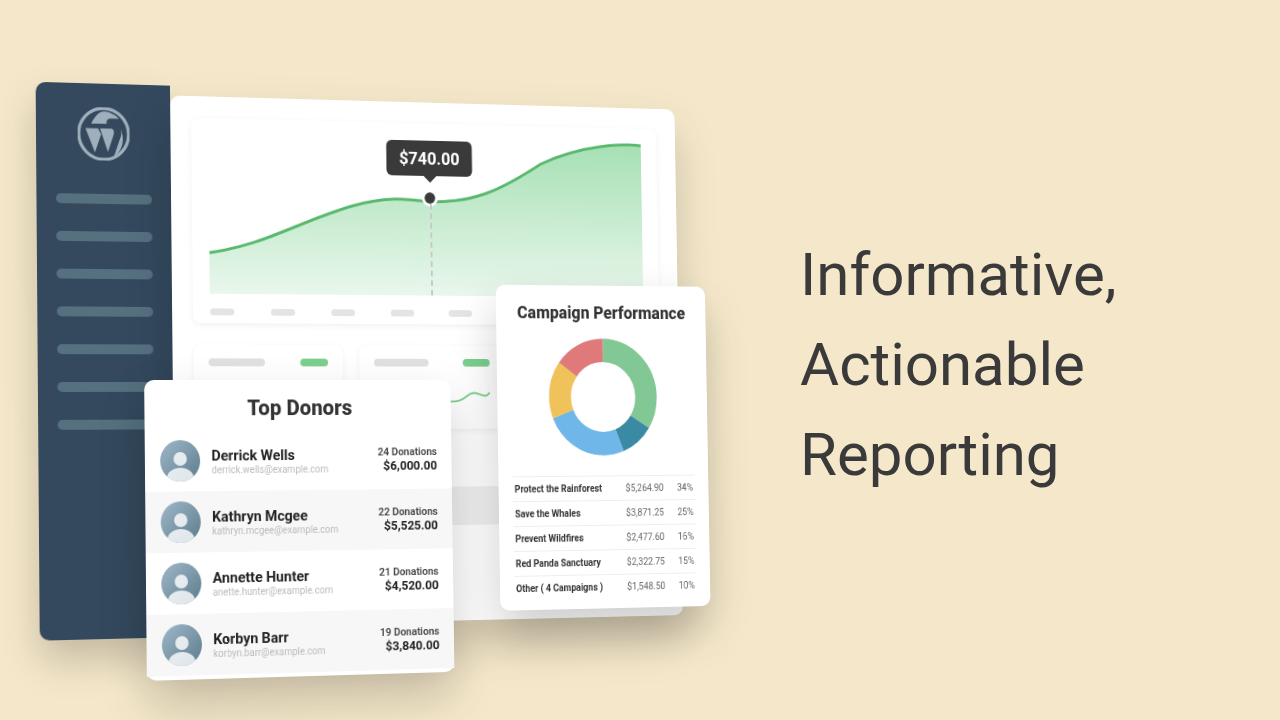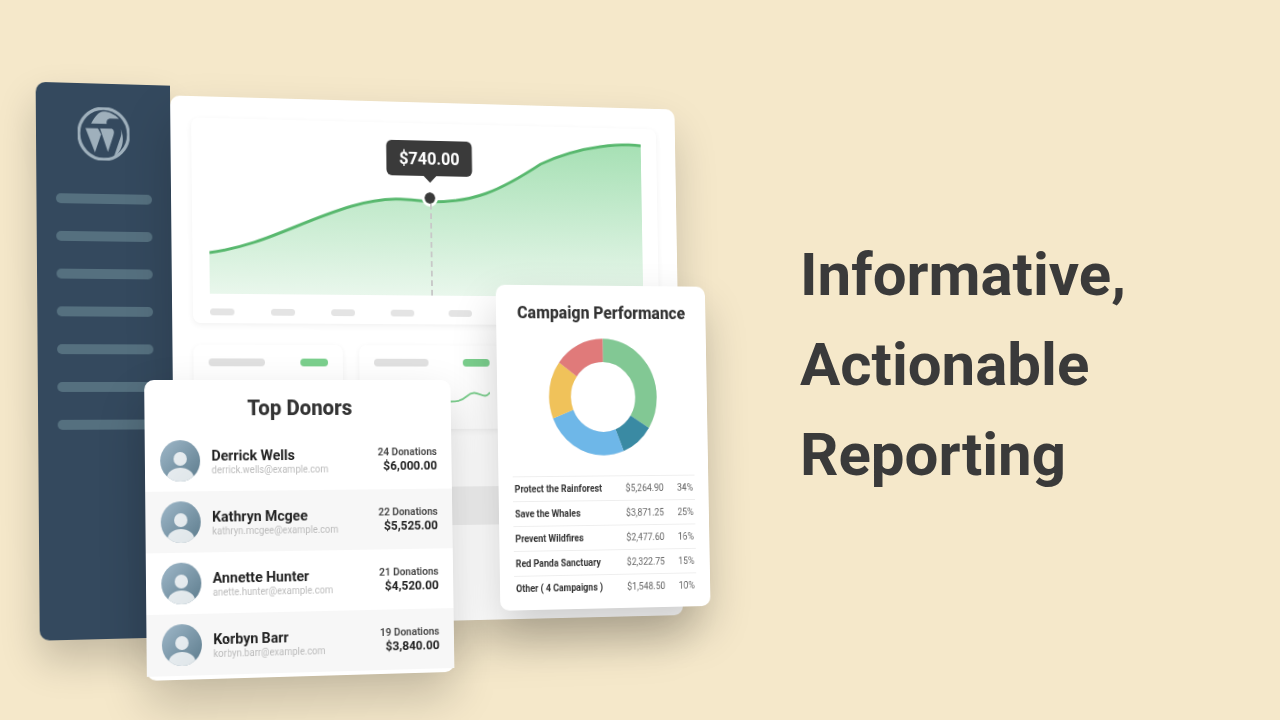--- a/index.html
+++ b/index.html
@@ -6,21 +6,21 @@
   body {
     width: 1280px; height: 720px;
     background: #f5e8ca;
     font-family: -apple-system, BlinkMacSystemFont, "Segoe UI", Roboto, Helvetica, Arial, sans-serif;
     position: relative; overflow: hidden;
   }
 
   .headline {
     position: absolute;
     left: 800px; top: 230px;
-    font-size: 60px; font-weight: 700;
+    font-size: 60px; font-weight: 400;
     color: #3a3a3a; line-height: 1.5;
   }
 
   .stage {
     position: absolute;
     left: 30px; top: 80px;
     width: 740px; height: 600px;
     transform: perspective(2200px) rotateY(12deg) rotateX(2deg);
     transform-origin: left center;
   }

